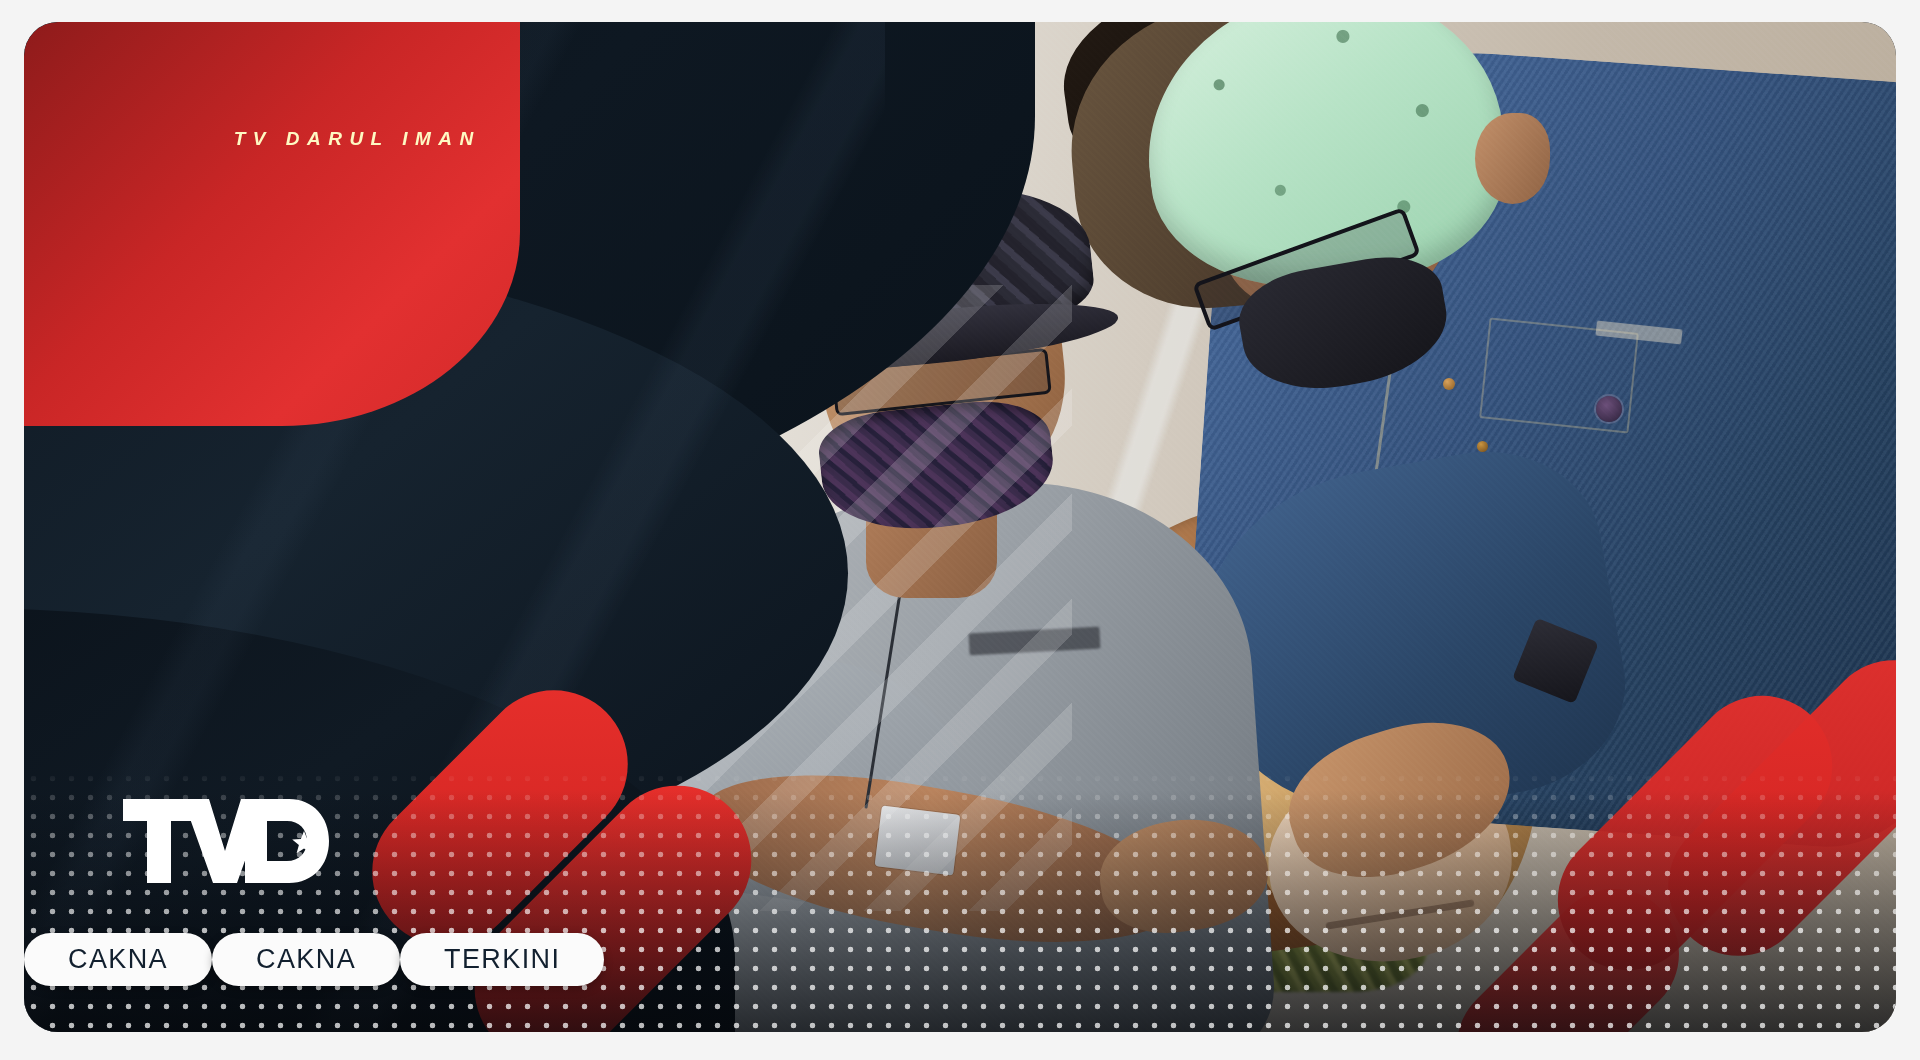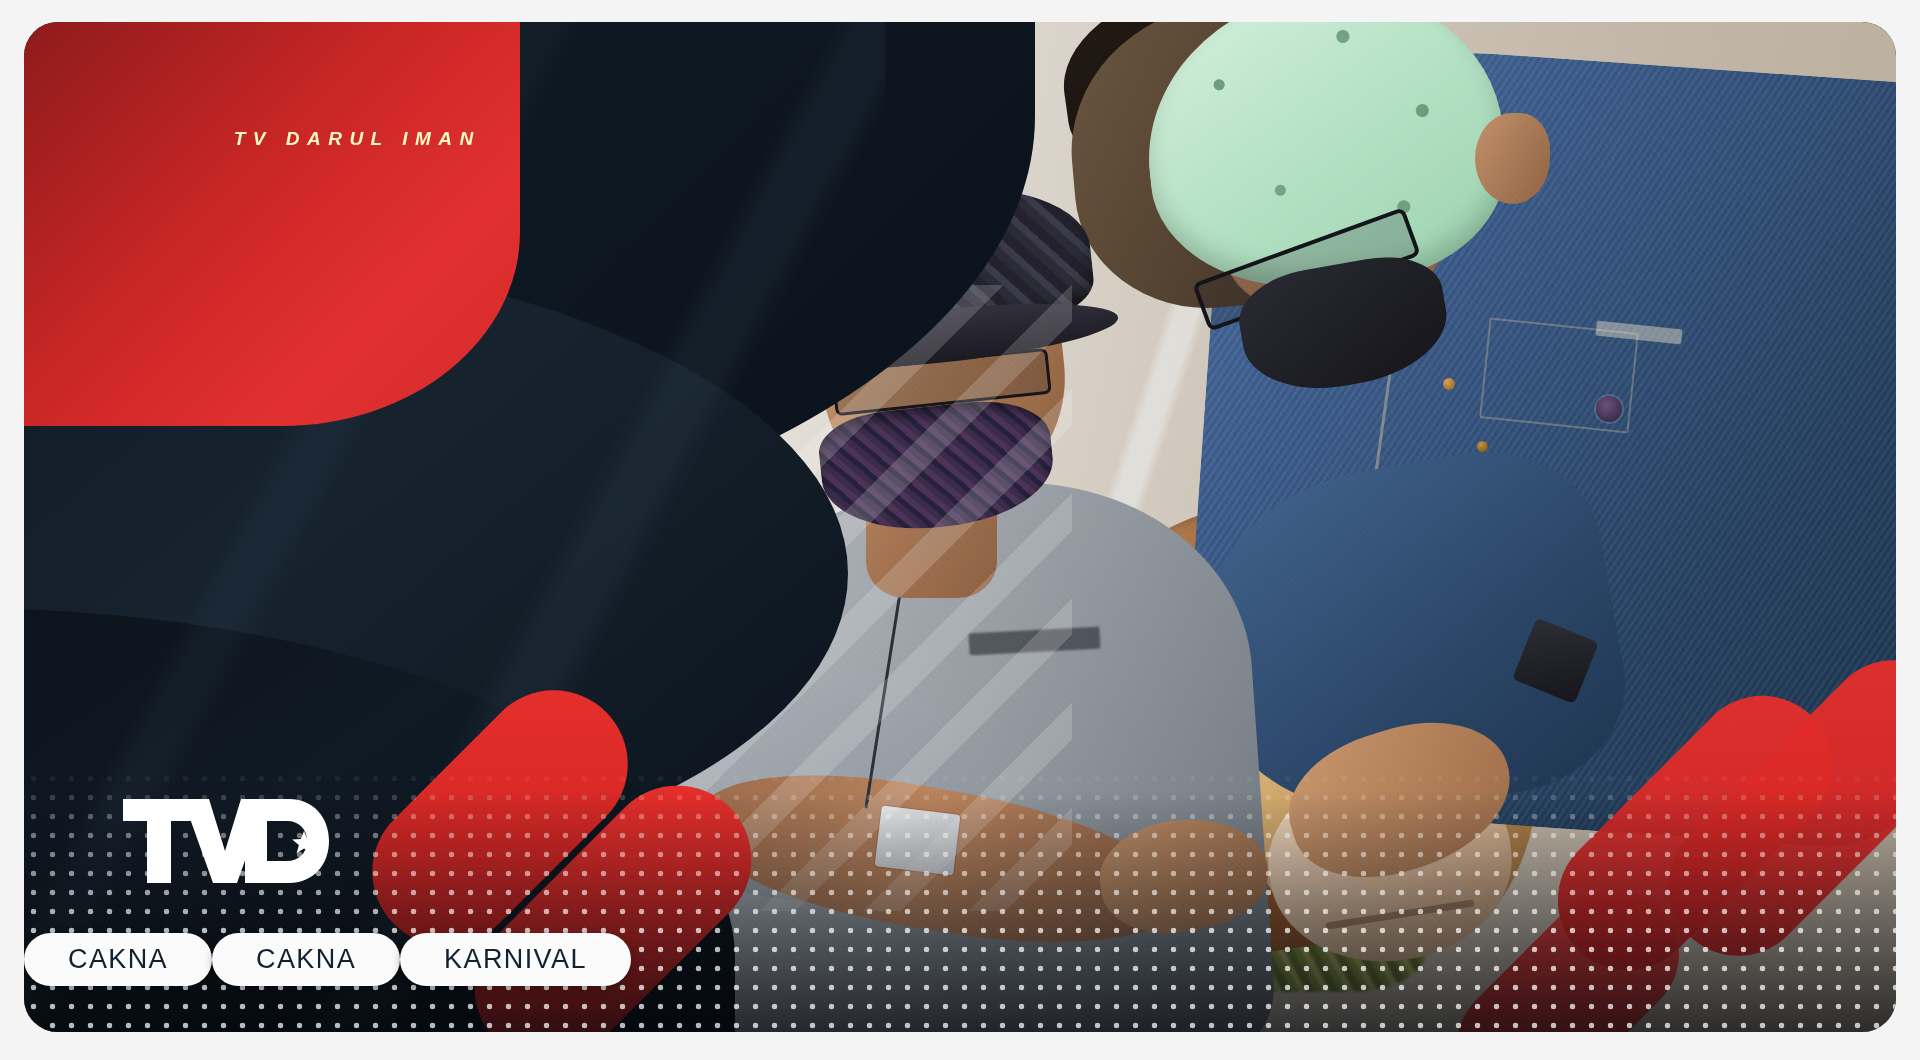--- a/index.html
+++ b/index.html
@@ -472,16 +472,16 @@
                M146 26 V66 H166 C178 66 186 58 186 46 C186 34 178 26 166 26 Z" fill="#ffffff" fill-rule="evenodd"></path>
 
       <path d="M170 26 a20 20 0 1 0 0 40 a15.5 15.5 0 1 1 0 -40 Z" fill="#ffffff"></path>
       <path d="M183 36 l3.2 8.1 8.6 .4 -6.7 5.4 2.3 8.3 -7.4 -4.6 -7.4 4.6 2.3 -8.3 -6.7 -5.4 8.6 -.4 Z" fill="#ffffff"></path>
     </svg>
   </div>
 
   <div class="pills">
     <div class="pill">CAKNA</div>
     <div class="pill">CAKNA</div>
-    <div class="pill">KARNIVAL</div>
+    <div class="pill">TERKINI</div>
   </div>
 
 </div>
 
 </body></html>

